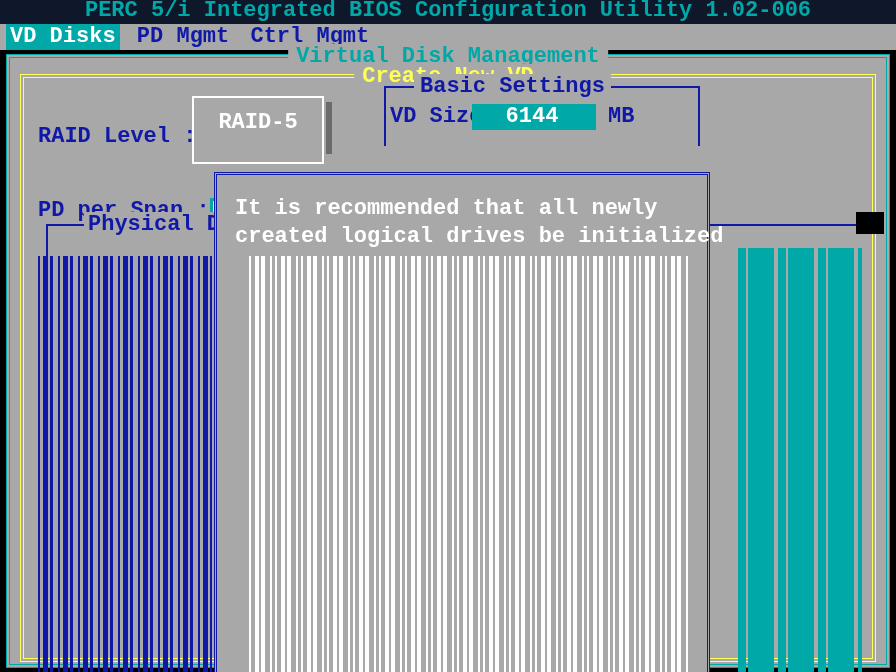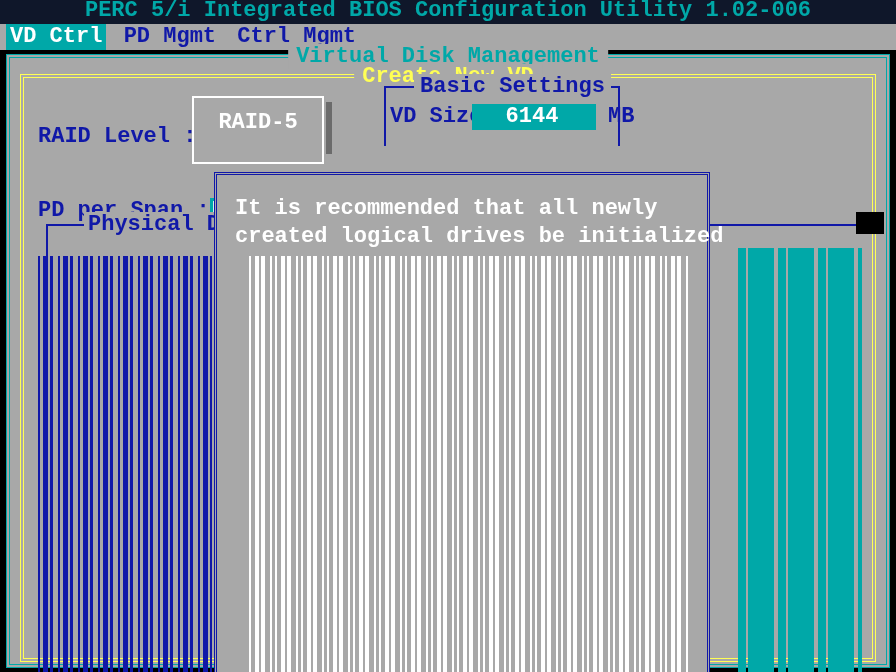--- a/index.html
+++ b/index.html
@@ -103,21 +103,21 @@
     left: 302px;
     top: 24px;
     width: 6px;
     height: 52px;
     background: #6b6b6b;
   }
   .basic-box {
     position: absolute;
     left: 360px;
     top: 8px;
-    width: 236px;
+    width: 316px;
     height: 60px;
     border-top: 2px solid #1018a8;
     border-left: 2px solid #1018a8;
     border-right: 2px solid #1018a8;
   }
   .basic-title {
     position: absolute;
     top: -14px;
     left: 28px;
     color: #1018a8;
@@ -264,21 +264,21 @@
   .s3 { left: 734px; top: 248px; width: 128px; height: 424px; }
 </style>
 </head>
 <body>
 
 <div class="screen">
 
   <div class="title-bar">PERC 5/i Integrated BIOS Configuration Utility 1.02-006</div>
 
   <div class="menu-bar">
-    <span class="menu-item active">VD Ctrl</span>
+    <span class="menu-item active">VD Disks</span>
     <span class="menu-item">PD Mgmt</span>
     <span class="menu-item">Ctrl Mgmt</span>
   </div>
 
   <div class="outer-frame">
     <div class="outer-frame-title">Virtual Disk Management</div>
 
     <div class="inner-frame">
       <div class="inner-frame-title">Create New VD</div>
 

